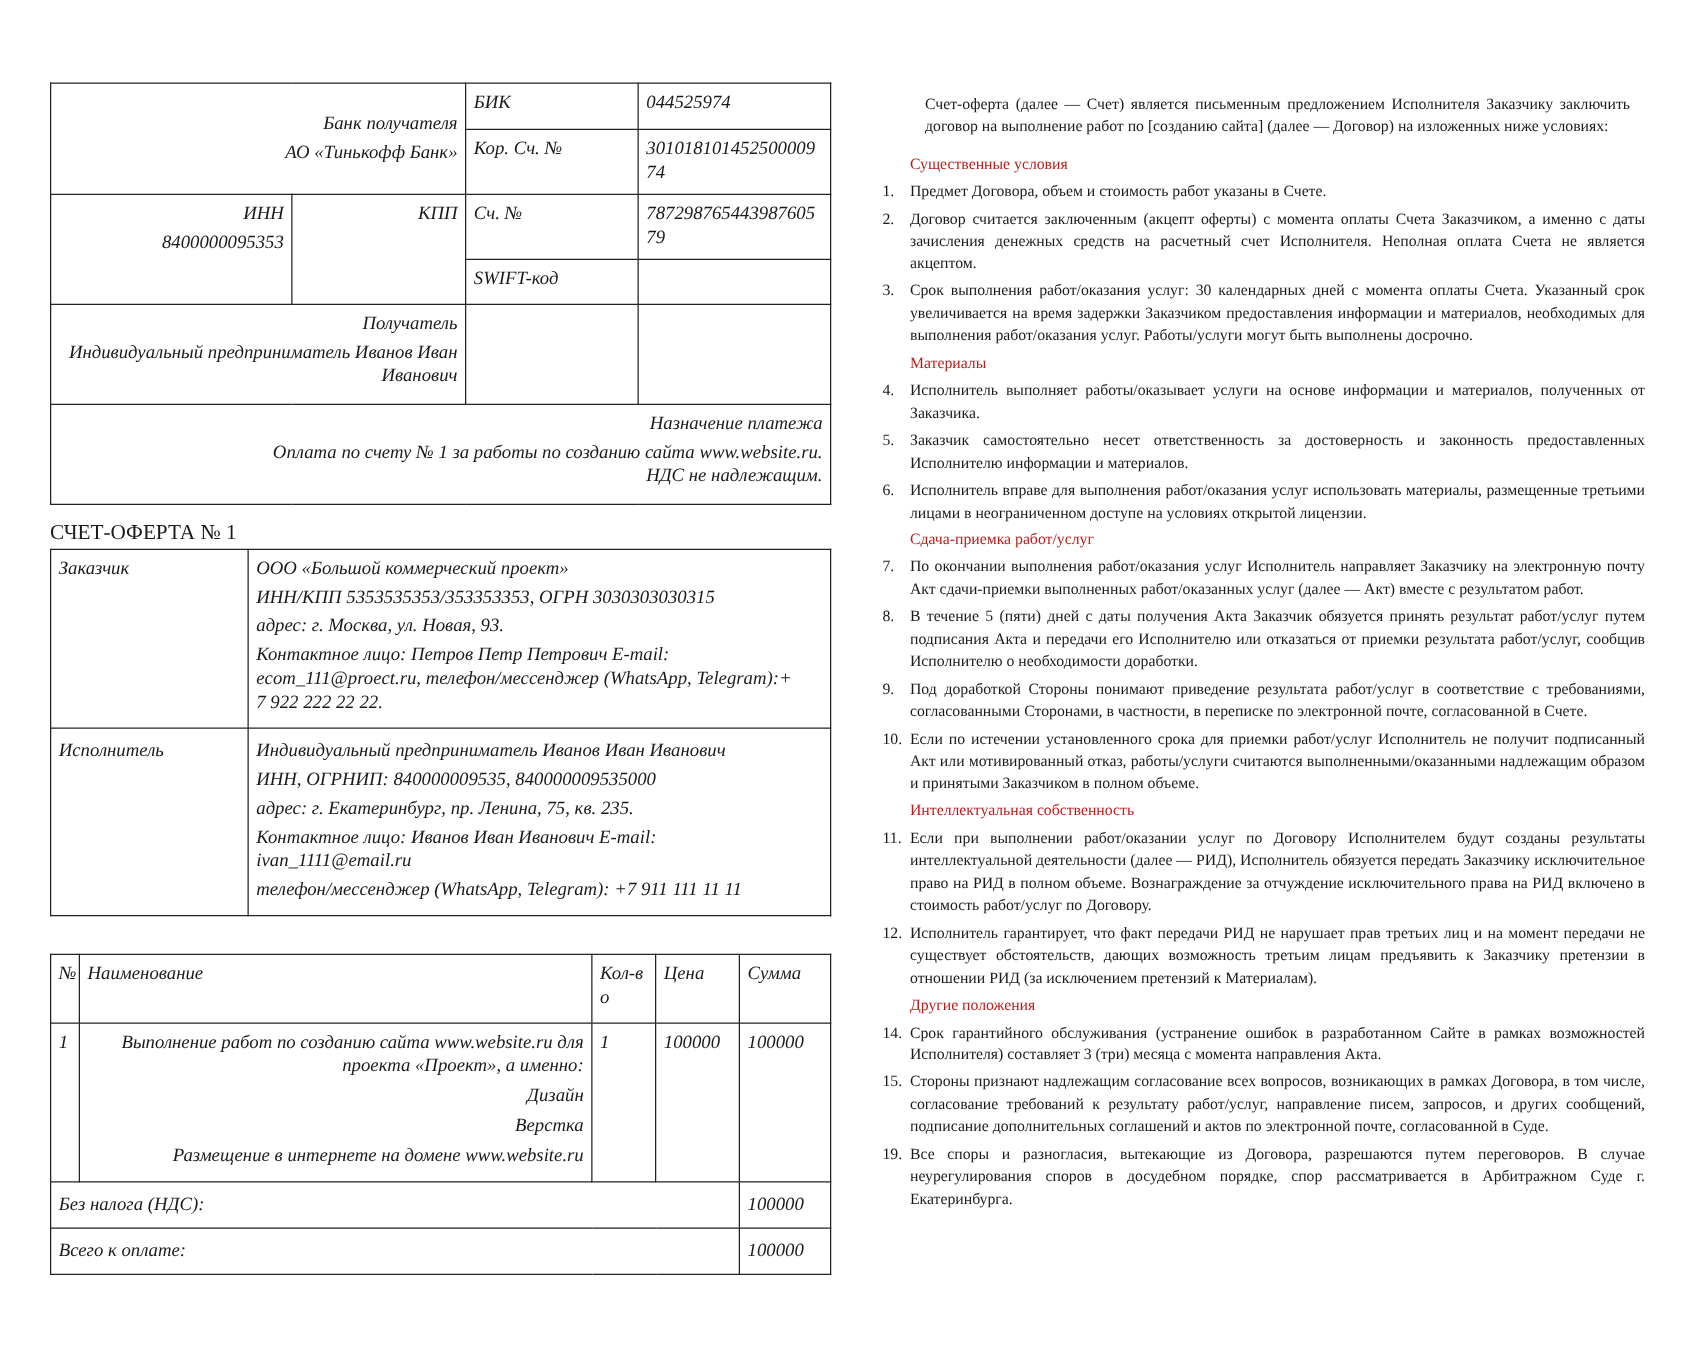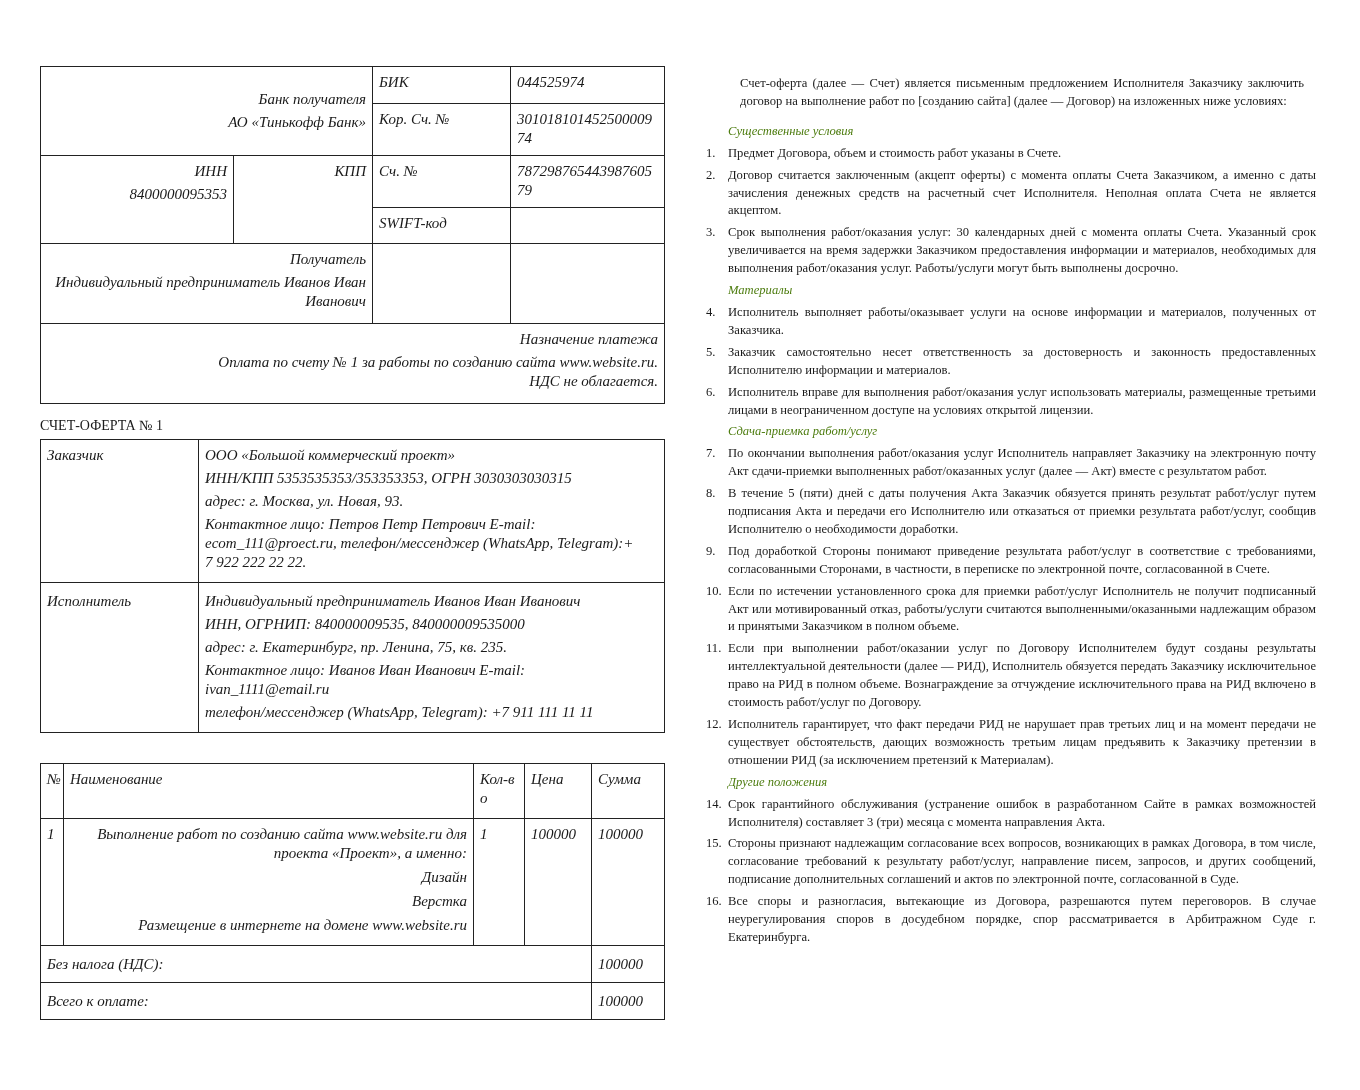--- a/index.html
+++ b/index.html
@@ -7,34 +7,34 @@
     width: 1360px; height: 1090px; position: relative; overflow: hidden;
     font-family: "Liberation Serif", "DejaVu Serif", serif;
     color: #1a1a1a;
   }
   .left { position: absolute; left: 40px; top: 66px; width: 624px; font-size: 15px; line-height: 19px; }
   table.grid { border-collapse: collapse; width: 624px; table-layout: fixed; }
   table.grid td { border: 1.5px solid #222; vertical-align: top; padding: 6px 6px 6px 6px; font-style: italic; }
   .bank td { padding: 8px 6px 6px 6px; }
   .p-line { margin: 0; text-align: right; }
   .gap-sm { margin-top: 4px; }
-  .title-offer { margin: 12px 0 4px 0; font-size: 14px; }
+  .title-offer { margin: 12px 0 4px 0; font-size: 17px; }
   .party td { padding: 6px 6px 8px 6px; }
   .party .line { margin: 0 16px 4px 0; }
   .invoice { margin-top: 30px; }
   .invoice td { padding: 7px 6px 6px 6px; }
   .invoice .num { padding-left: 6px; padding-right: 0; }
   .sub-item { padding-left: 44px; margin-top: 5px; }
   .right {
     position: absolute; left: 706px; top: 63px; width: 610px;
     font-size: 12.6px; line-height: 17.9px; text-align: justify;
   }
   .right p { margin: 12px; }
   .intro { padding-left: 22px; }
-  .sect { padding-left: 22px; font-style: italic; margin: 4px 0 4px 0 !important; color: #4d7c0f; }
+  .sect { padding-left: 22px; margin: 4px 0 4px 0 !important; color: #b91c1c; }
   .item { display: flex; margin: 4px 0 4px 0 !important; }
   .item .n { width: 22px; flex: 0 0 22px; text-align: left; }
   .item .t { flex: 1; text-align: justify; }
 </style>
 </head>
 <body>
 
 <div class="left">
 
   <table class="grid bank">
@@ -78,21 +78,21 @@
         <p class="p-line">Получатель</p>
         <p class="p-line gap-sm">Индивидуальный предприниматель Иванов Иван Иванович</p>
       </td>
       <td></td>
       <td></td>
     </tr>
     <tr style="height:80px">
       <td colspan="4">
         <p class="p-line">Назначение платежа</p>
         <p class="p-line gap-sm">Оплата по счету № 1 за работы по созданию сайта www.website.ru.</p>
-        <p class="p-line">НДС не облагается.</p>
+        <p class="p-line">НДС не надлежащим.</p>
       </td>
     </tr>
   </tbody>
     </table>
 
   <p class="title-offer">СЧЕТ-ОФЕРТА № 1</p>
 
   <table class="grid party">
     <colgroup>
         <col style="width:158px">
@@ -200,35 +200,36 @@
         <span class="t">В течение 5 (пяти) дней с даты получения Акта Заказчик обязуется принять результат работ/услуг путем подписания Акта и передачи его Исполнителю или отказаться от приемки  результата работ/услуг, сообщив Исполнителю о необходимости доработки.</span>
       </p>
       <p class="item">
         <span class="n">9.</span>
         <span class="t">Под доработкой Стороны понимают приведение результата работ/услуг в соответствие с требованиями, согласованными Сторонами, в частности, в переписке по электронной почте, согласованной в Счете.</span>
       </p>
       <p class="item">
         <span class="n">10.</span>
         <span class="t">Если по истечении установленного срока для приемки работ/услуг Исполнитель не получит подписанный Акт или мотивированный отказ, работы/услуги считаются выполненными/оказанными надлежащим образом и принятыми Заказчиком в полном объеме.</span>
       </p>
+      <p class="sect">Интеллектуальная собственность</p>
       <p class="item">
         <span class="n">11.</span>
         <span class="t">Если при выполнении работ/оказании услуг по Договору Исполнителем будут созданы результаты интеллектуальной деятельности (далее — РИД), Исполнитель обязуется передать Заказчику исключительное право на РИД в полном объеме. Вознаграждение за отчуждение исключительного права на РИД включено в стоимость работ/услуг по Договору.</span>
       </p>
       <p class="item">
         <span class="n">12.</span>
         <span class="t">Исполнитель гарантирует, что факт передачи РИД не нарушает прав третьих лиц и на момент передачи не существует обстоятельств, дающих возможность третьим лицам предъявить к Заказчику претензии в отношении РИД (за исключением претензий к Материалам).</span>
       </p>
       <p class="sect">Другие положения</p>
       <p class="item">
         <span class="n">14.</span>
         <span class="t">Срок гарантийного обслуживания (устранение ошибок в разработанном Сайте в рамках возможностей Исполнителя) составляет 3 (три) месяца с момента направления Акта.</span>
       </p>
       <p class="item">
         <span class="n">15.</span>
         <span class="t">Стороны признают надлежащим согласование всех вопросов, возникающих в рамках Договора, в том числе,  согласование требований к результату работ/услуг, направление писем, запросов, и других сообщений, подписание дополнительных соглашений и актов по электронной почте, согласованной в Суде.</span>
       </p>
       <p class="item">
-        <span class="n">16.</span>
+        <span class="n">19.</span>
         <span class="t">Все споры и разногласия, вытекающие из Договора, разрешаются путем переговоров. В случае неурегулирования споров в досудебном порядке, спор рассматривается в Арбитражном Суде г. Екатеринбурга.</span>
       </p>
     </div>
 </div>
 
 </body></html>

